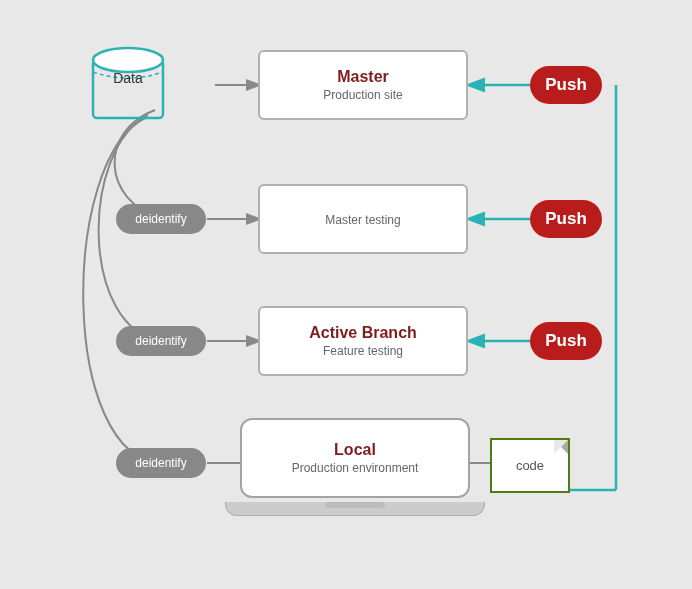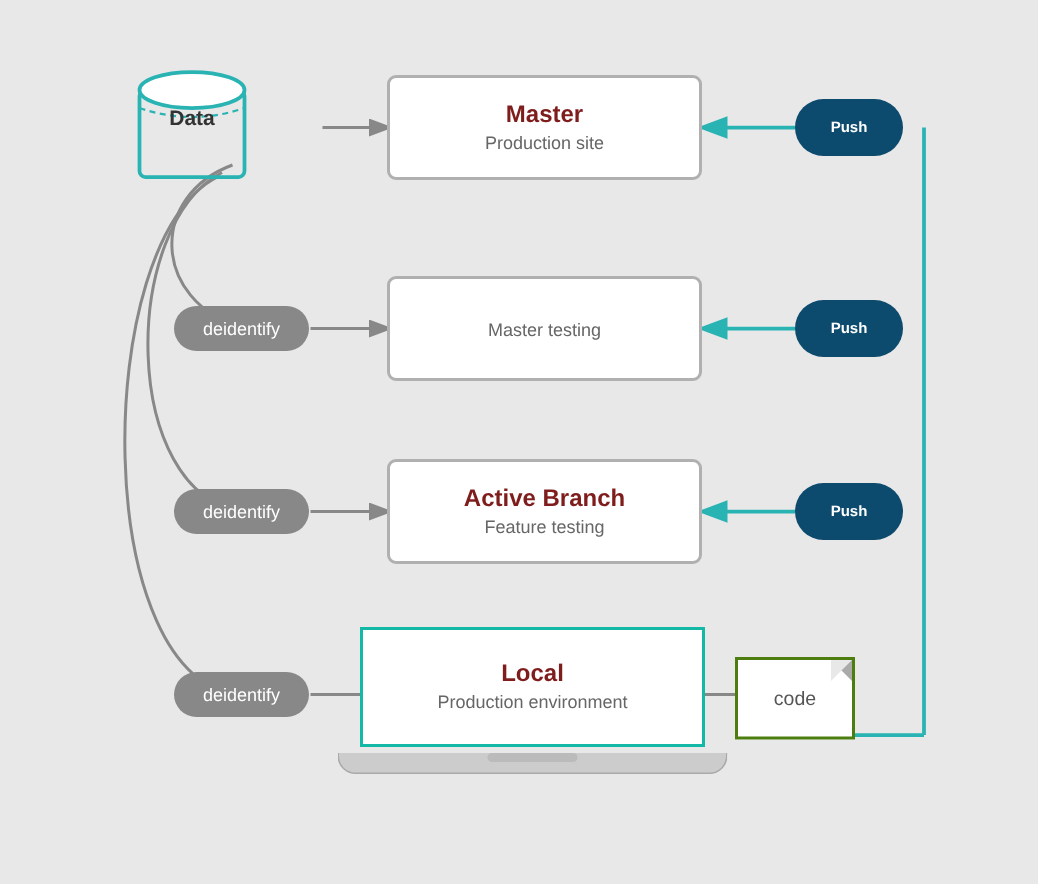--- a/index.html
+++ b/index.html
@@ -38,23 +38,23 @@
     }
 
     .node-sub {
       font-size: 12px;
       color: #666;
       margin-top: 2px;
     }
 
     .push-btn {
       position: absolute;
-      background: #0c4a6e;
+      background: #b91c1c;
       color: #fff;
-      font-size: 10px;
+      font-size: 17px;
       font-weight: 600;
       border-radius: 20px;
       display: flex;
       align-items: center;
       justify-content: center;
       width: 72px;
       height: 38px;
     }
 
     .deidentify-btn {
@@ -126,40 +126,40 @@
 
 <div class="data-cylinder">
   <svg width="80" height="90" viewBox="0 0 80 90">
 
     <rect x="5" y="18" width="70" height="58" rx="4" fill="none" stroke="#2ab3b3" stroke-width="2.5"></rect>
 
     <ellipse cx="40" cy="18" rx="35" ry="12" fill="#fff" stroke="#2ab3b3" stroke-width="2.5"></ellipse>
 
     <path d="M 5 30 Q 40 42 75 30" fill="none" stroke="#2ab3b3" stroke-width="1.5" stroke-dasharray="4,3"></path>
   </svg>
-  <div style="position:absolute; top:28px; left:0; width:80px; text-align:center; font-size:14px; font-weight:700; color:#333;">Data</div>
+  <div style="position:absolute; top:28px; left:0; width:80px; text-align:center; font-size:14px; font-weight:400; color:#333;">Data</div>
 </div>
 
 <div class="node-box" style="left:258px; top:50px; width:210px; height:70px;">
   <span class="node-title">Master</span>
   <span class="node-sub">Production site</span>
 </div>
 
 <div class="node-box" style="left:258px; top:184px; width:210px; height:70px;">
   <span class="node-sub">Master testing</span>
 </div>
 
 <div class="node-box" style="left:258px; top:306px; width:210px; height:70px;">
   <span class="node-title">Active Branch</span>
   <span class="node-sub">Feature testing</span>
 </div>
 
 <div style="position:absolute; left:240px; top:418px;">
 
-  <div style="width:230px; height:80px; background:#fff; border:2px solid #14b8a6; border-radius:0; display:flex; flex-direction:column; align-items:center; justify-content:center; position:relative;">
+  <div style="width:230px; height:80px; background:#fff; border:2px solid #a3a3a3; border-radius:12px; display:flex; flex-direction:column; align-items:center; justify-content:center; position:relative;">
     <span class="node-title">Local</span>
     <span class="node-sub">Production environment</span>
   </div>
 
   <div style="width:260px; height:14px; background:#ccc; border-radius:0 0 12px 12px; margin-left:-15px; margin-top:0; border:1.5px solid #aaa; border-top:none;">
     <div style="width:60px; height:6px; background:#bbb; border-radius:4px; margin:4px auto;"></div>
   </div>
 </div>
 
 <div style="position:absolute; left:490px; top:438px; width:80px; height:55px; background:#fff; border:2px solid #4d7c0f; display:flex; align-items:center; justify-content:center;">

